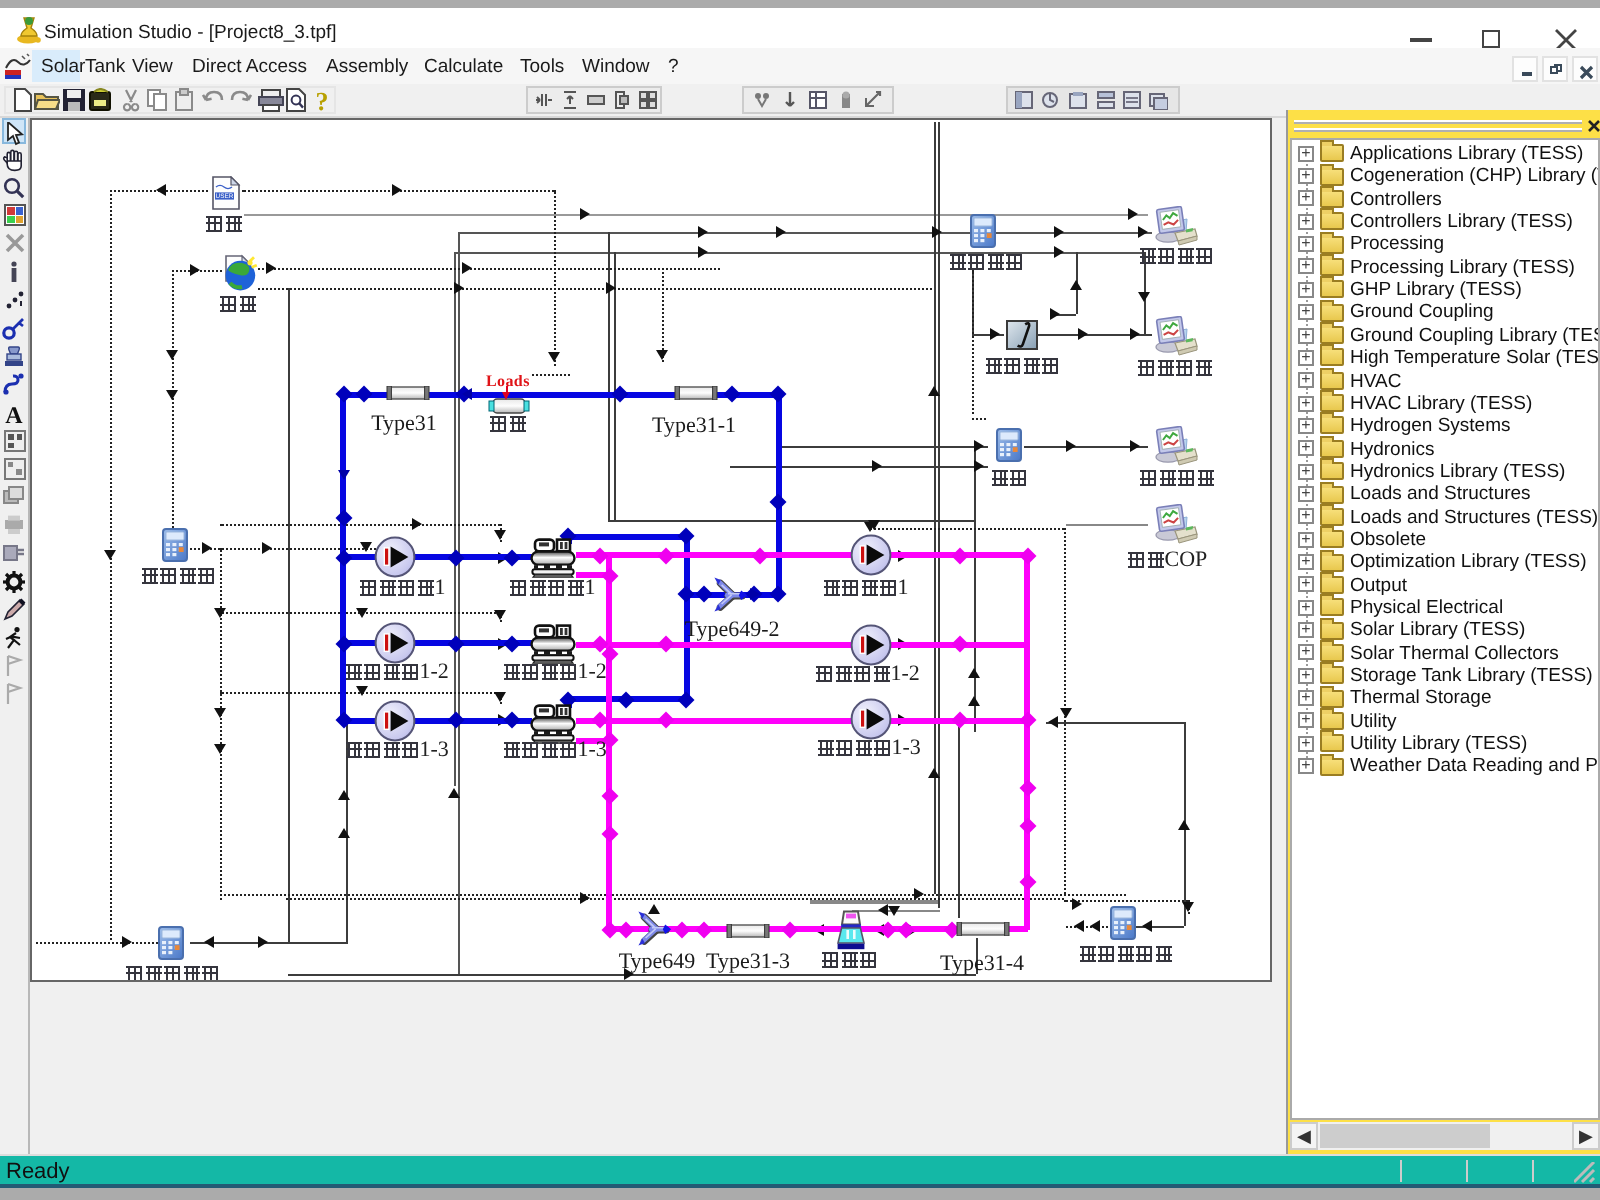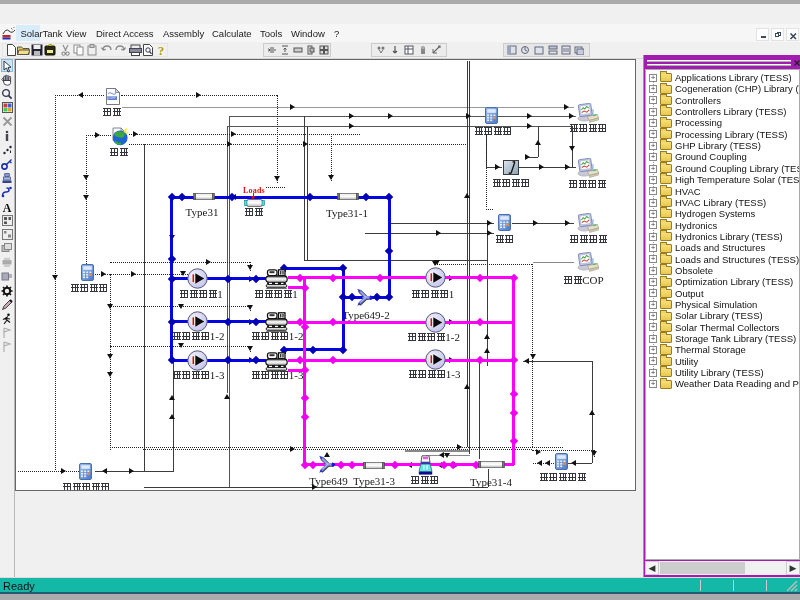--- a/index.html
+++ b/index.html
@@ -10,20 +10,34 @@
 .ls {font:11px "Liberation Serif",serif;color:#222;vertical-align:top;line-height:10px}
 .pbx {display:inline-block;width:8px;height:8px;border:1px solid #888;font:8px/6px "Liberation Sans";text-align:center;color:#444;background:#fff;vertical-align:middle}
 .fld {display:inline-block;width:12px;height:9px;margin:0 3px 0 3px;vertical-align:middle;position:relative;
 background:linear-gradient(#f7df7a,#e8c84e);border:1px solid #9a7d22;border-radius:1px}
 .fld:before {content:"";position:absolute;left:-1px;top:-3px;width:5px;height:2px;background:#eed065;border:1px solid #9a7d22;border-bottom:none}
 .tl {font:9.5px "Liberation Sans",sans-serif;color:#111;vertical-align:middle}
 </style></head><body>
 <div id="win">
 
  <div style="position:absolute;left:0;top:0;width:800px;height:4px;background:#ababab"></div>
+ <div style="position:absolute;left:0;top:4px;width:800px;height:20px;background:#fff">
+  <div style="position:absolute;left:8px;top:4px;line-height:0"><svg width="13" height="14" viewBox="0 0 13 14">
+          <ellipse cx="6" cy="11.5" rx="5.5" ry="2.3" fill="#e8b820"></ellipse>
+          <path d="M4 1 h5 l-1.5 5 q3 2 3 4 h-8 q0 -2 3 -4z" fill="#f0c830" stroke="#a5820a" stroke-width="0.7"></path>
+          <circle cx="6.5" cy="2.5" r="2" fill="#3a9a3a"></circle>
+          <circle cx="11" cy="12" r="1.4" fill="#e8b820"></circle>
+        </svg></div>
+  <div style="position:absolute;left:22px;top:7px;font-size:9.5px;color:#1a1a1a">Simulation Studio - [Project8_3.tpf]</div>
+  <div style="position:absolute;left:705px;top:15px;width:11px;height:1.6px;background:#444"></div>
+  <div style="position:absolute;left:741px;top:11px;width:9px;height:9px;border:1.4px solid #444"></div>
+  <svg style="position:absolute;left:777px;top:10px" width="12" height="12">
+        <path d="M1 1 L11 11 M11 1 L1 11" stroke="#444" stroke-width="1.4"></path>
+      </svg>
+ </div>
 
  <div style="position:absolute;left:0;top:24px;width:800px;height:18px;background:#f6f6f6;font-size:9.5px;color:#1a1a1a">
   <div style="position:absolute;left:2px;top:2px;line-height:0"><svg width="15" height="14" viewBox="0 0 15 14">
           <path d="M1 8 Q4 2 7 5 T13 4" fill="none" stroke="#333" stroke-width="1"></path>
           <path d="M9 2 l1.5 1.5 M11.5 1 l1 1" stroke="#555" stroke-width="0.8"></path>
           <rect x="0.5" y="9" width="8" height="2.5" fill="#cc2222"></rect>
           <rect x="0.5" y="11.5" width="8" height="2" fill="#2233bb"></rect>
         </svg></div>
   <div style="position:absolute;left:16px;top:1px;width:24px;height:16px;background:#d9ecfb"></div>
   <span style="position:absolute;left:20.5px;top:4px">Solar</span>
@@ -833,21 +847,21 @@
 <div style="position:absolute;left:407.75px;top:368px;width:58.5px;height:11px;white-space:nowrap"><i class="g"></i><i class="g"></i><i class="g"></i><i class="g"></i><span class="ls">1-3</span></div>
 <div style="position:absolute;left:288.5px;top:474px;width:80px;text-align:center;font:11px 'Liberation Serif',serif;color:#1a1a1a">Type649</div>
 <div style="position:absolute;left:334px;top:474px;width:80px;text-align:center;font:11px 'Liberation Serif',serif;color:#1a1a1a">Type31-3</div>
 <div style="position:absolute;left:410.25px;top:474px;width:32.5px;height:11px;white-space:nowrap"><i class="g"></i><i class="g"></i><i class="g"></i></div>
 <div style="position:absolute;left:451px;top:475px;width:80px;text-align:center;font:11px 'Liberation Serif',serif;color:#1a1a1a">Type31-4</div>
 <div style="position:absolute;left:538.75px;top:471px;width:51.5px;height:11px;white-space:nowrap"><i class="g"></i><i class="g"></i><i class="g"></i><i class="g"></i><i class="g"></i></div>
 <div style="position:absolute;left:62.25px;top:480.5px;width:51.5px;height:11px;white-space:nowrap"><i class="g"></i><i class="g"></i><i class="g"></i><i class="g"></i><i class="g"></i></div>
   </div>
  </div>
 
- <div style="position:absolute;left:643px;top:55px;width:157px;height:522px;background:#a21caf;border-left:1px solid #999">
+ <div style="position:absolute;left:643px;top:55px;width:157px;height:522px;background:#fde047;border-left:1px solid #999">
   <div style="position:absolute;left:3px;top:5px;width:144px;height:2px;border-top:1px solid #fff;background:#b0b0b0"></div>
   <div style="position:absolute;left:3px;top:9px;width:144px;height:2px;border-top:1px solid #fff;background:#b0b0b0"></div>
   <svg style="position:absolute;left:149px;top:4px" width="8" height="8">
         <path d="M1.5 1.5 L6.5 6.5 M6.5 1.5 L1.5 6.5" stroke="#222" stroke-width="1.3"></path>
       </svg>
   <div style="position:absolute;left:1px;top:14px;width:155px;height:491px;background:#fff;border:1px solid #aaa;overflow:hidden">
    <div style="position:absolute;left:0px;top:-71.5px;width:300px;height:600px">
     <div style="position:absolute;left:7px;top:76px;width:0;height:306px;border-left:1px dotted #999"></div>
     <div style="position:absolute;left:3px;top:69.5px;height:11px;white-space:nowrap">
 <span class="pbx">+</span><span class="fld"></span><span class="tl">Applications Library (TESS)</span></div>
@@ -883,21 +897,21 @@
 <span class="pbx">+</span><span class="fld"></span><span class="tl">Loads and Structures</span></div>
 <div style="position:absolute;left:3px;top:251.1px;height:11px;white-space:nowrap">
 <span class="pbx">+</span><span class="fld"></span><span class="tl">Loads and Structures (TESS)</span></div>
 <div style="position:absolute;left:3px;top:262.4px;height:11px;white-space:nowrap">
 <span class="pbx">+</span><span class="fld"></span><span class="tl">Obsolete</span></div>
 <div style="position:absolute;left:3px;top:273.8px;height:11px;white-space:nowrap">
 <span class="pbx">+</span><span class="fld"></span><span class="tl">Optimization Library (TESS)</span></div>
 <div style="position:absolute;left:3px;top:285.1px;height:11px;white-space:nowrap">
 <span class="pbx">+</span><span class="fld"></span><span class="tl">Output</span></div>
 <div style="position:absolute;left:3px;top:296.5px;height:11px;white-space:nowrap">
-<span class="pbx">+</span><span class="fld"></span><span class="tl">Physical Simulation</span></div>
+<span class="pbx">+</span><span class="fld"></span><span class="tl">Physical Electrical</span></div>
 <div style="position:absolute;left:3px;top:307.9px;height:11px;white-space:nowrap">
 <span class="pbx">+</span><span class="fld"></span><span class="tl">Solar Library (TESS)</span></div>
 <div style="position:absolute;left:3px;top:319.2px;height:11px;white-space:nowrap">
 <span class="pbx">+</span><span class="fld"></span><span class="tl">Solar Thermal Collectors</span></div>
 <div style="position:absolute;left:3px;top:330.6px;height:11px;white-space:nowrap">
 <span class="pbx">+</span><span class="fld"></span><span class="tl">Storage Tank Library (TESS)</span></div>
 <div style="position:absolute;left:3px;top:341.9px;height:11px;white-space:nowrap">
 <span class="pbx">+</span><span class="fld"></span><span class="tl">Thermal Storage</span></div>
 <div style="position:absolute;left:3px;top:353.2px;height:11px;white-space:nowrap">
 <span class="pbx">+</span><span class="fld"></span><span class="tl">Utility</span></div>

